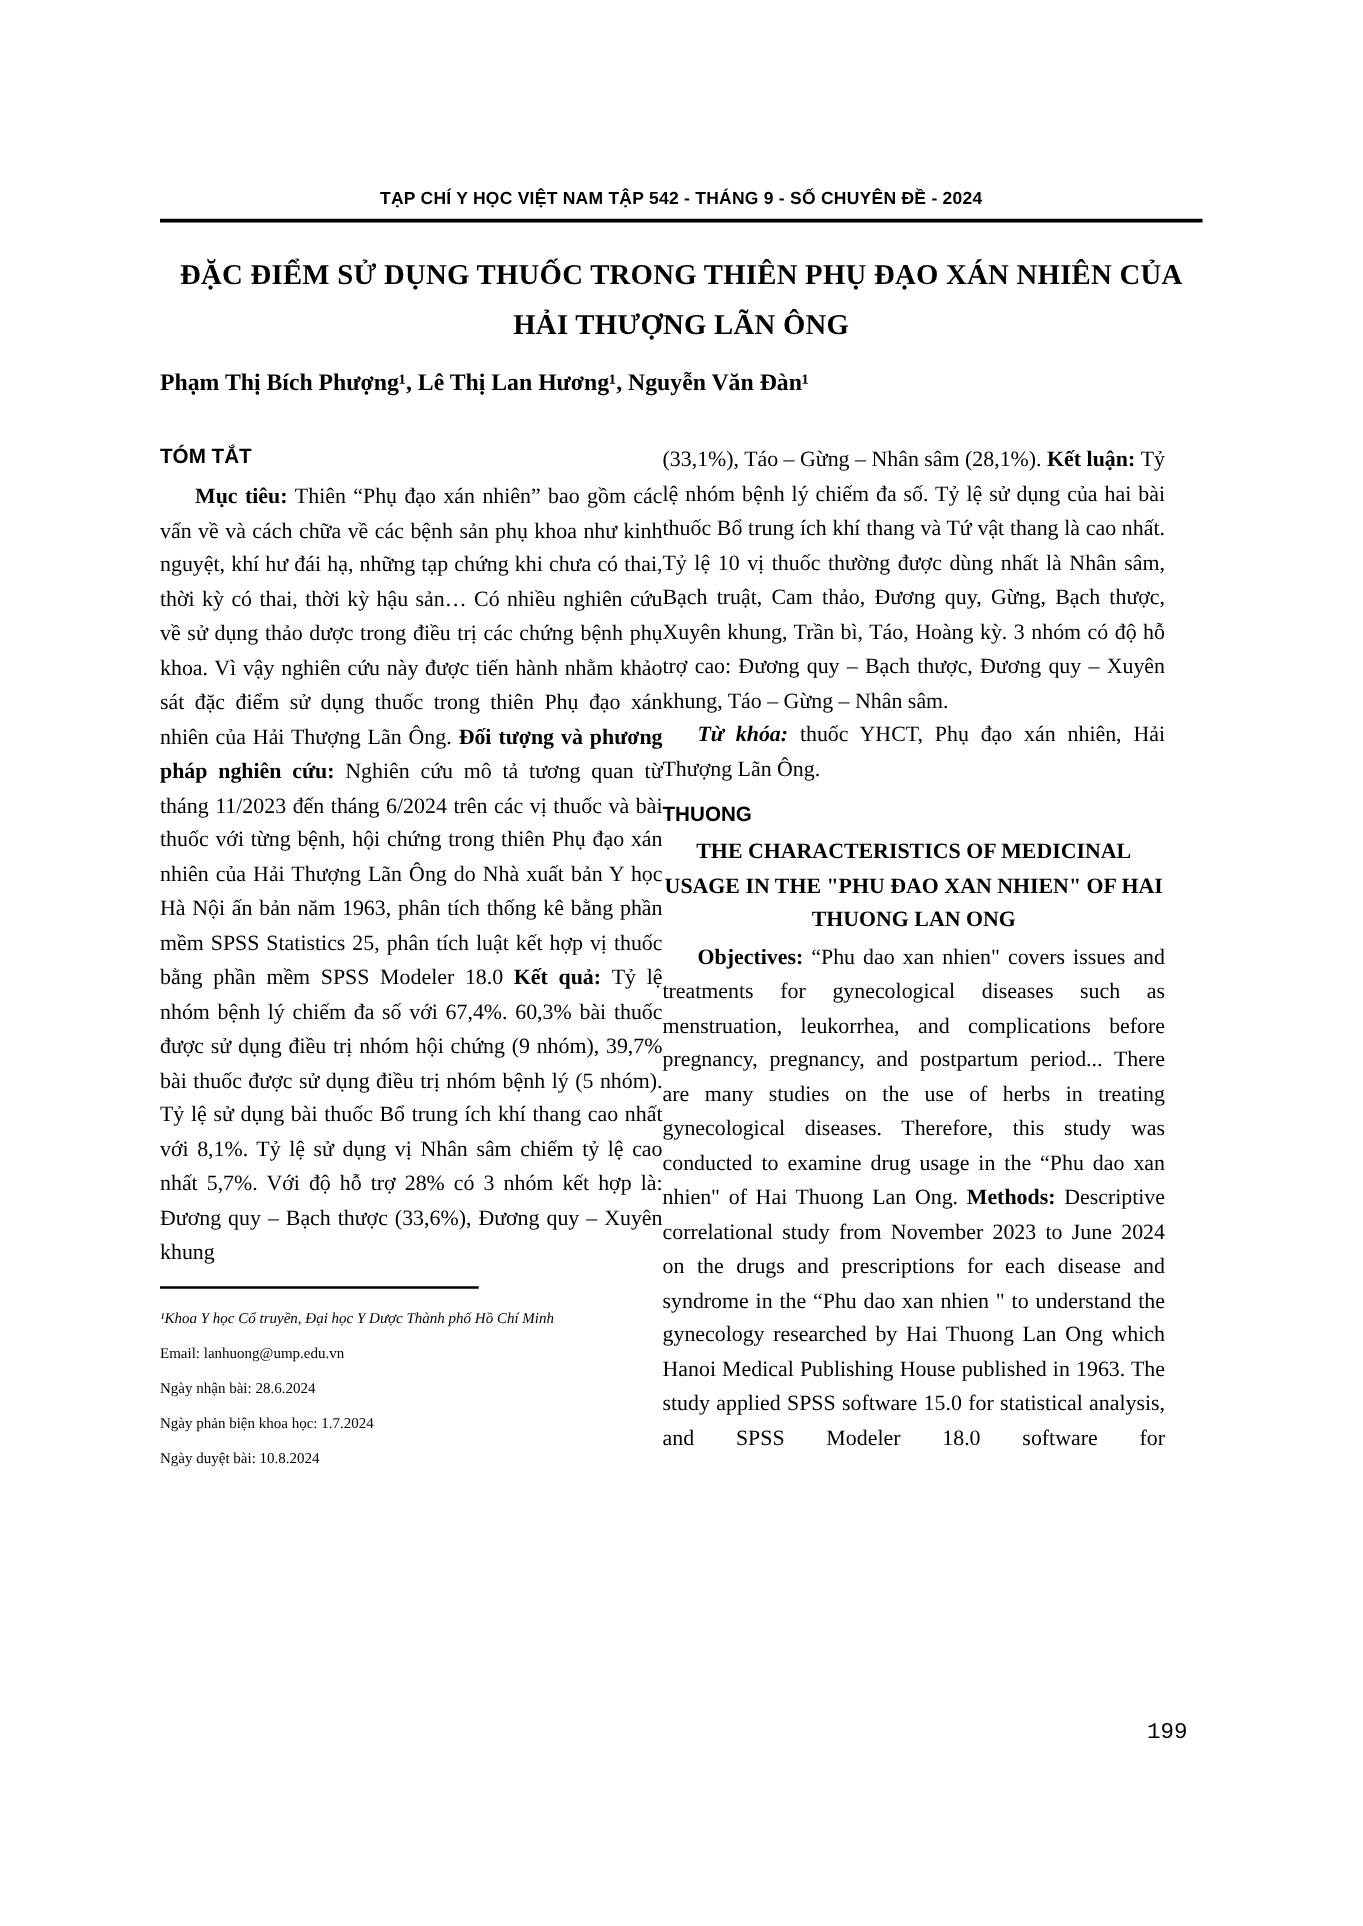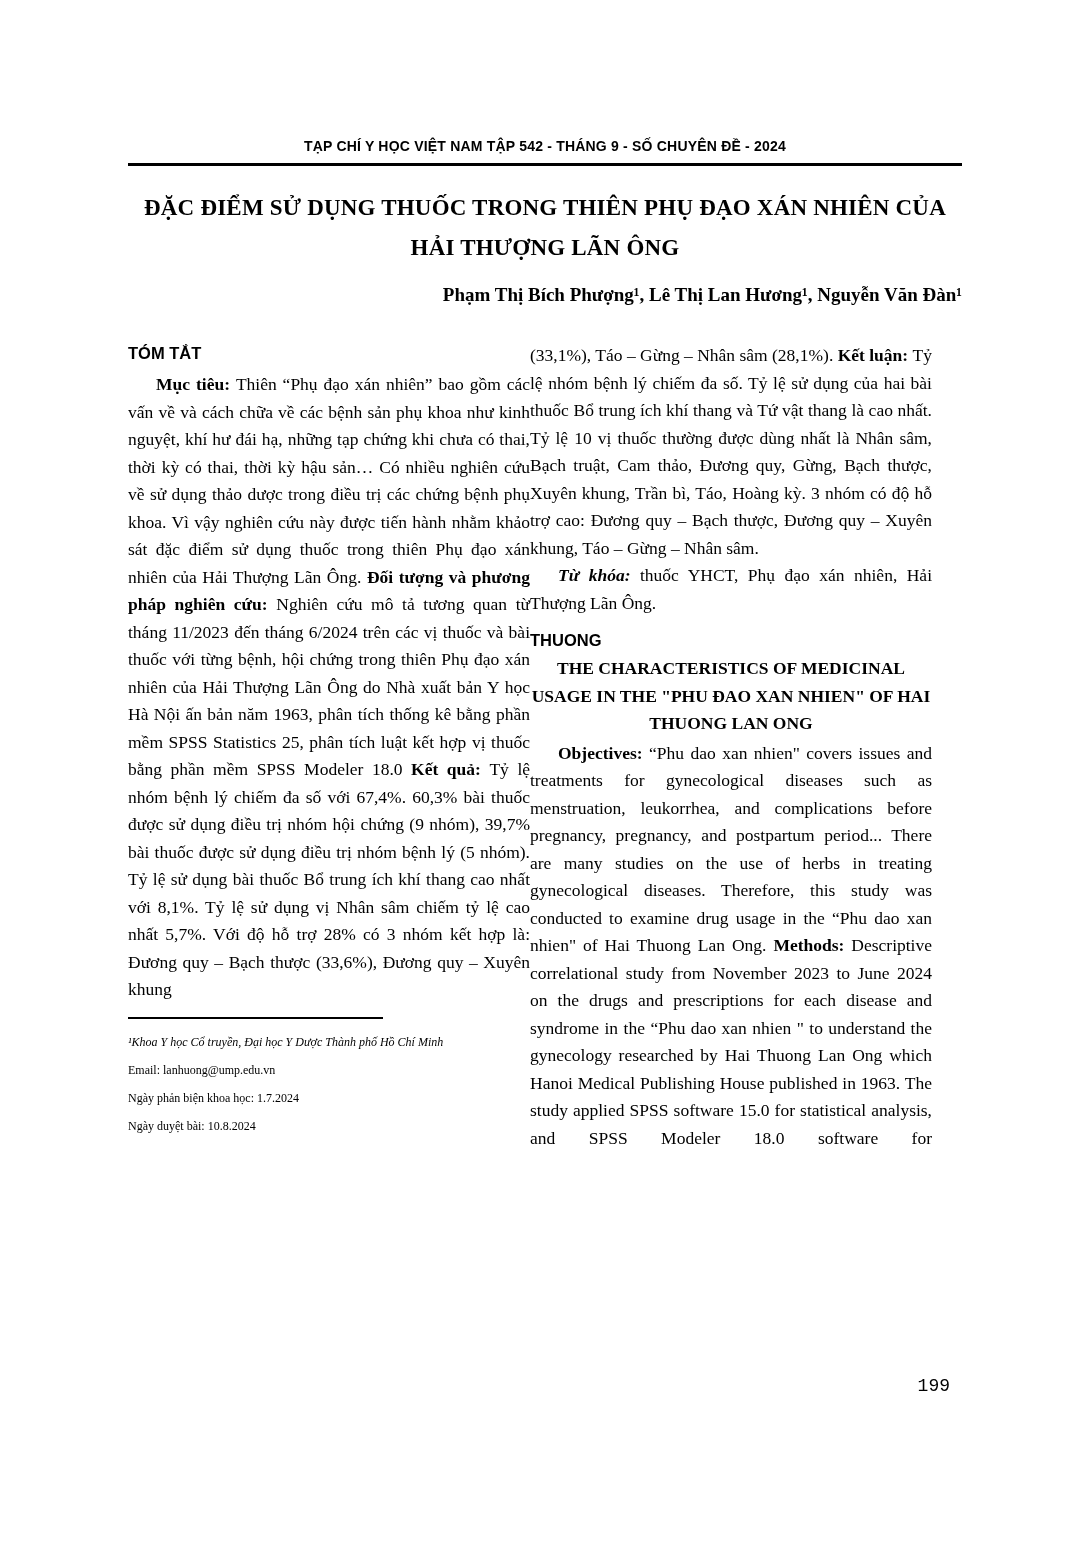--- a/index.html
+++ b/index.html
@@ -9,21 +9,21 @@
     height: 1541px;
     background: #ffffff;
     color: #000000;
     font-family: "Liberation Serif", serif;
     overflow: hidden;
   }
   .content {
     position: absolute;
     left: 128px;
     right: 128px;
-    top: 0;
+    top: 12px;
   }
   .running-head-text {
     margin-top: 138px;
     text-align: center;
     font-family: "Liberation Sans", sans-serif;
     font-weight: bold;
     font-size: 14px;
     letter-spacing: 0.2px;
   }
   .head-rule {
@@ -33,21 +33,21 @@
   .article-title {
     margin: 22px auto 0 auto;
     text-align: center;
     font-weight: bold;
     font-size: 23px;
     line-height: 40px;
     letter-spacing: 0.2px;
   }
   .authors {
     margin-top: 16px;
-    text-align: right;
+    text-align: left;
     font-weight: bold;
     font-size: 19px;
   }
   .columns {
     display: flex;
     margin-top: 36px;
   }
   .col { width: 402px; }
   .section-heading {
     margin: 0 0 7px 0;
@@ -111,20 +111,21 @@
     <div class="columns">
 
       <section class="col">
         <h2 class="section-heading">TÓM TẮT</h2>
         <p class="body indent stretch-last"><span style="font-weight: bold;">Mục tiêu: </span><span>Thiên “Phụ đạo xán nhiên” bao gồm các vấn về và cách chữa về các bệnh sản phụ khoa như kinh nguyệt, khí hư đái hạ, những tạp chứng khi chưa có thai, thời kỳ có thai, thời kỳ hậu sản… Có nhiều nghiên cứu về sử dụng thảo dược trong điều trị các chứng bệnh phụ khoa. Vì vậy nghiên cứu này được tiến hành nhằm khảo sát đặc điểm sử dụng thuốc trong thiên Phụ đạo xán nhiên của Hải Thượng Lãn Ông. </span><span style="font-weight: bold;">Đối tượng và phương pháp nghiên cứu: </span><span>Nghiên cứu mô tả tương quan từ tháng 11/2023 đến tháng 6/2024 trên các vị thuốc và bài thuốc với từng bệnh, hội chứng trong thiên Phụ đạo xán nhiên của Hải Thượng Lãn Ông do Nhà xuất bản Y học Hà Nội ấn bản năm 1963, phân tích thống kê bằng phần mềm SPSS Statistics 25, phân tích luật kết hợp vị thuốc bằng phần mềm SPSS Modeler 18.0 </span><span style="font-weight: bold;">Kết quả: </span><span>Tỷ lệ nhóm bệnh lý chiếm đa số với 67,4%. 60,3% bài thuốc được sử dụng điều trị nhóm hội chứng (9 nhóm), 39,7% bài thuốc được sử dụng điều trị nhóm bệnh lý (5 nhóm). Tỷ lệ sử dụng bài thuốc Bổ trung ích khí thang cao nhất với 8,1%. Tỷ lệ sử dụng vị Nhân sâm chiếm tỷ lệ cao nhất 5,7%. Với độ hỗ trợ 28% có 3 nhóm kết hợp là: Đương quy – Bạch thược (33,6%), Đương quy – Xuyên khung</span></p>
 
         <div class="footnote">
           <div class="footnote-rule"></div>
           <p class="fnote affiliation">¹Khoa Y học Cổ truyền, Đại học Y Dược Thành phố Hồ Chí Minh</p>
           <p class="fnote">Email: lanhuong@ump.edu.vn</p>
+          <p class="fnote">Ngày nhận bài: 28.6.2024</p>
           <p class="fnote">Ngày phản biện khoa học: 1.7.2024</p>
           <p class="fnote">Ngày duyệt bài: 10.8.2024</p>
         </div>
       </section>
 
       <section class="col">
         <p class="body"><span>(33,1%), Táo – Gừng – Nhân sâm (28,1%). </span><span style="font-weight: bold;">Kết luận: </span><span>Tỷ lệ nhóm bệnh lý chiếm đa số. Tỷ lệ sử dụng của hai bài thuốc Bổ trung ích khí thang và Tứ vật thang là cao nhất. Tỷ lệ 10 vị thuốc thường được dùng nhất là Nhân sâm, Bạch truật, Cam thảo, Đương quy, Gừng, Bạch thược, Xuyên khung, Trần bì, Táo, Hoàng kỳ. 3 nhóm có độ hỗ trợ cao: Đương quy – Bạch thược, Đương quy – Xuyên khung, Táo – Gừng – Nhân sâm.</span></p>
         <p class="body indent"><span style="font-weight: bold; font-style: italic;">Từ khóa: </span><span>thuốc YHCT, Phụ đạo xán nhiên, Hải Thượng Lãn Ông.</span></p>
 
         <h2 class="section-heading summary-heading">THUONG</h2>

